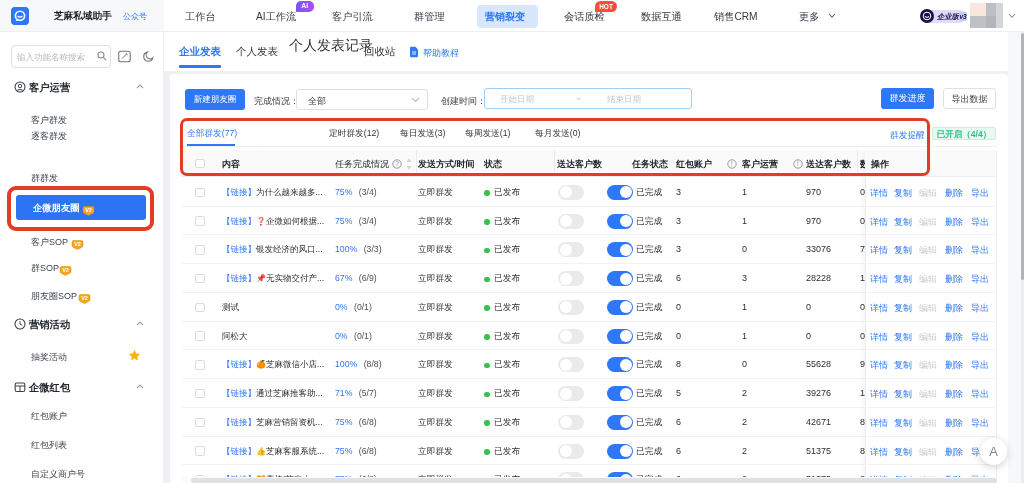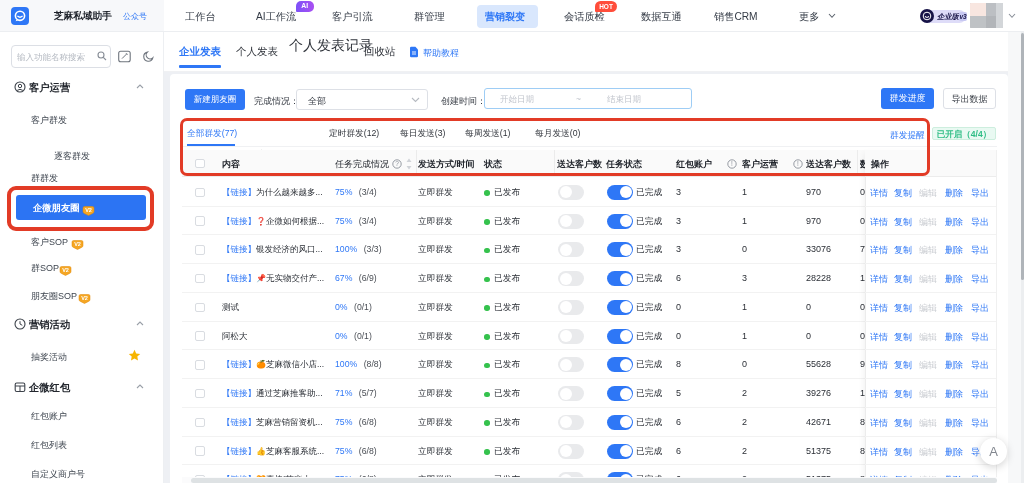--- a/index.html
+++ b/index.html
@@ -73,21 +73,21 @@
 <svg class="abs" style="left:14px;top:81px" width="12" height="12">
     <circle cx="6" cy="6" r="5" fill="none" stroke="#3c424a" stroke-width="1.1"></circle>
     <circle cx="6" cy="5" r="1.7" fill="none" stroke="#3c424a" stroke-width="1"></circle>
     <path d="M3.2 9.4 Q6 7.2 8.8 9.4" fill="none" stroke="#3c424a" stroke-width="1"></path>
   </svg>
 <div class="abs txt" style="left:29px;top:80.5px;font-size:10.3px;font-weight:bold;color:#23272e;">客户运营</div>
 <svg class="abs" style="left:136px;top:84px" width="8" height="5">
     <path d="M1 4 L4 1 L7 4" stroke="#9aa0a8" stroke-width="1.1" fill="none"></path>
   </svg>
 <div class="abs txt" style="left:31px;top:113.5px;font-size:9px;color:#3f4650;">客户群发</div>
-<div class="abs txt" style="left:31px;top:150px;font-size:9px;color:#3f4650;margin-left:23px;">逐客群发</div>
+<div class="abs txt" style="left:31px;top:130px;font-size:9px;color:#3f4650;">逐客群发</div>
 <div class="abs txt" style="left:31px;top:171.5px;font-size:9px;color:#3f4650;">群群发</div>
 <div class="abs txt" style="left:15.5px;top:194.5px;width:130.5px;height:25px;background:#2c74f3;border-radius:3px;"></div>
 <div class="abs txt" style="left:33px;top:202px;font-size:9.3px;font-weight:bold;color:#fff;">企微朋友圈</div>
 <div class="abs" style="left:82px;top:202px;width:13px;height:10px;"><svg width="13" height="10">
       <path d="M1 2 Q1 0.5 2.5 0.5 L10.5 0.5 Q12 0.5 12 2 L12 5.5 Q12 7 10.5 7.5 L6.5 9.5 L2.5 7.5 Q1 7 1 5.5 Z" fill="#f5a623" stroke="#e08700" stroke-width="0.5"></path>
       <text x="6.5" y="6.3" font-size="5.5" font-weight="bold" fill="#fff" text-anchor="middle" font-family="Liberation Sans">V2</text>
     </svg></div>
 <div class="abs txt" style="left:31px;top:236.3px;font-size:9px;color:#3f4650;">客户SOP</div>
 <div class="abs" style="left:71px;top:236px;width:13px;height:10px;"><svg width="13" height="10">
       <path d="M1 2 Q1 0.5 2.5 0.5 L10.5 0.5 Q12 0.5 12 2 L12 5.5 Q12 7 10.5 7.5 L6.5 9.5 L2.5 7.5 Q1 7 1 5.5 Z" fill="#f5a623" stroke="#e08700" stroke-width="0.5"></path>
@@ -163,21 +163,21 @@
 <div class="abs txt" style="left:182px;top:145.5px;width:815px;height:1px;background:#f0f1f3;"></div>
 <div class="abs txt" style="left:890px;top:130px;font-size:8.7px;color:#2e77f6;">群发提醒</div>
 <div class="abs txt" style="left:932px;top:127px;width:64px;height:13px;background:#e9f9f2;border:1px solid #cdeede;border-radius:2px;color:#2ebd85;font-size:8.5px;font-weight:bold;text-align:center;line-height:12px;">已开启（4/4）</div>
 <div class="abs txt" style="left:182px;top:150px;width:815px;height:27px;background:#fafafa;border-bottom:1px solid #ececec;"></div>
 <div class="abs" style="left:195px;top:158.5px;width:9.5px;height:9.5px;border:1px solid #d9dce1;border-radius:2px;background:#fff;"></div>
 <div class="abs txt" style="left:222px;top:158px;font-size:9px;font-weight:600;color:#23272e;">内容</div>
 <div class="abs txt" style="left:335px;top:158px;font-size:9px;font-weight:400;color:#23272e;">任务完成情况</div>
 <div class="abs txt" style="left:418px;top:158px;font-size:9px;font-weight:600;color:#23272e;">发送方式/时间</div>
 <div class="abs txt" style="left:484px;top:158px;font-size:9px;font-weight:600;color:#23272e;">状态</div>
 <div class="abs txt" style="left:557px;top:158px;font-size:9px;font-weight:600;color:#23272e;">送达客户数</div>
-<div class="abs txt" style="left:606px;top:158px;font-size:9px;font-weight:600;color:#23272e;">任务状态</div>
+<div class="abs txt" style="left:632px;top:158px;font-size:9px;font-weight:600;color:#23272e;">任务状态</div>
 <div class="abs txt" style="left:676px;top:158px;font-size:9px;font-weight:600;color:#23272e;">红包账户</div>
 <div class="abs txt" style="left:742px;top:158px;font-size:9px;font-weight:600;color:#23272e;">客户运营</div>
 <div class="abs txt" style="left:806px;top:158px;font-size:9px;font-weight:600;color:#23272e;">送达客户数</div>
 <svg class="abs" style="left:392px;top:159px" width="10" height="10">
     <circle cx="5" cy="5" r="4.2" fill="none" stroke="#8a9099" stroke-width="0.9"></circle>
     <text x="5" y="7.3" font-size="6.5" fill="#8a9099" text-anchor="middle" font-family="Liberation Sans">?</text>
   </svg>
 <svg class="abs" style="left:405px;top:157px" width="8" height="14">
     <path d="M4 1.5 L6.5 5 L1.5 5 Z" fill="#d0d3d8"></path>
     <path d="M4 12.5 L1.5 9 L6.5 9 Z" fill="#d0d3d8"></path>

